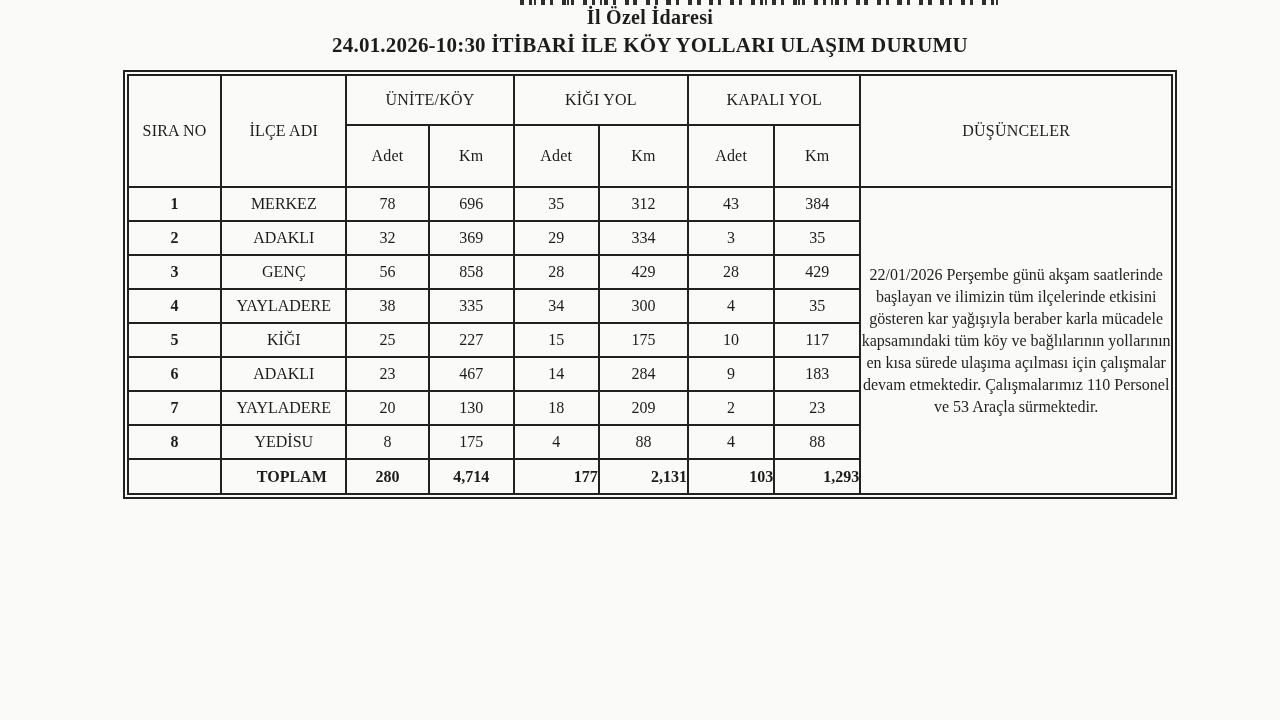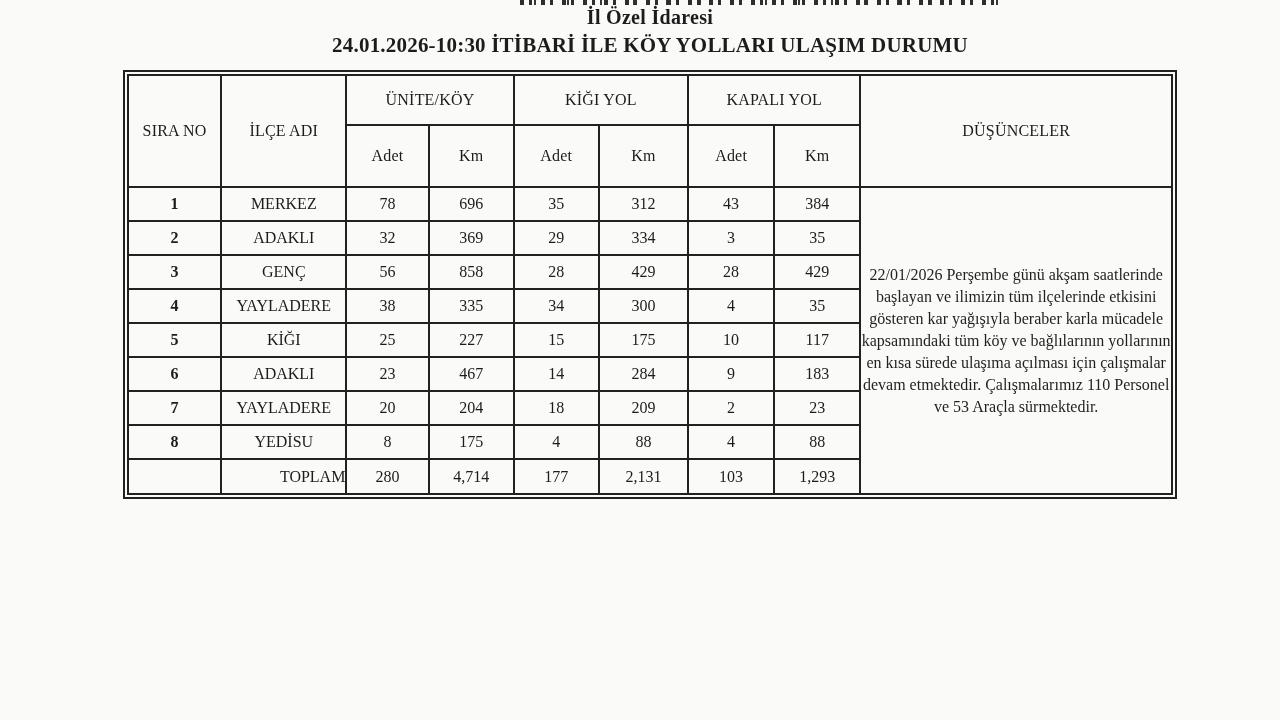--- a/index.html
+++ b/index.html
@@ -47,23 +47,23 @@
   }
   tr.group-header { height: 50px; }
   tr.sub-header   { height: 62px; }
   tr.data         { height: 34px; }
   tr.total        { height: 35px; }
 
   th.h { font-size: 17px; font-weight: normal; letter-spacing: .2px; }
   td.sira { font-weight: bold; }
   td.ilce { text-align: left; padding-left: 6px; border-radius: 12px; }
   td.num  { font-weight: normal; margin-left: 36px; }
-  tr.total td.label { text-align: right; padding-left: 16px; font-weight: normal; }
-  tr.total td.b { font-weight: normal; }
-  tr.total td.r { font-weight: normal; }
+  tr.total td.label { text-align: center; padding-left: 16px; font-weight: bold; }
+  tr.total td.b { font-weight: bold; }
+  tr.total td.r { font-weight: bold; text-align: right; }
 
   td.remarks {
     vertical-align: middle;
     text-align: left;
     padding: 4px 2px 4px 3px;
     font-size: 16.5px;
     line-height: 22px;
     color: #1f1f1f;
   }
 </style>
@@ -167,21 +167,21 @@
         <td class="num">467</td>
         <td class="num">14</td>
         <td class="num">284</td>
         <td class="num">9</td>
         <td class="num">183</td>
       </tr>
       <tr class="data">
         <td class="sira">7</td>
         <td class="ilce">YAYLADERE</td>
         <td class="num">20</td>
-        <td class="num">204</td>
+        <td class="num">130</td>
         <td class="num">18</td>
         <td class="num">209</td>
         <td class="num">2</td>
         <td class="num">23</td>
       </tr>
       <tr class="data">
         <td class="sira">8</td>
         <td class="ilce">YEDİSU</td>
         <td class="num">8</td>
         <td class="num">175</td>

